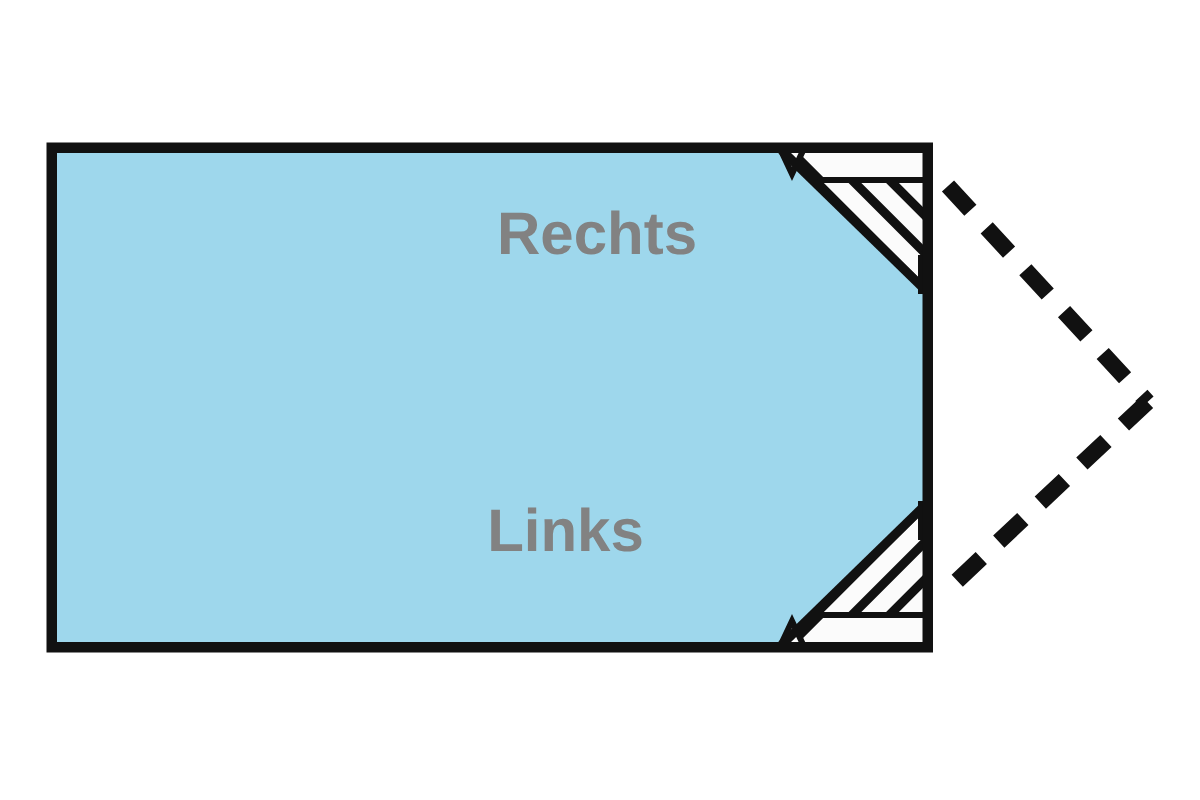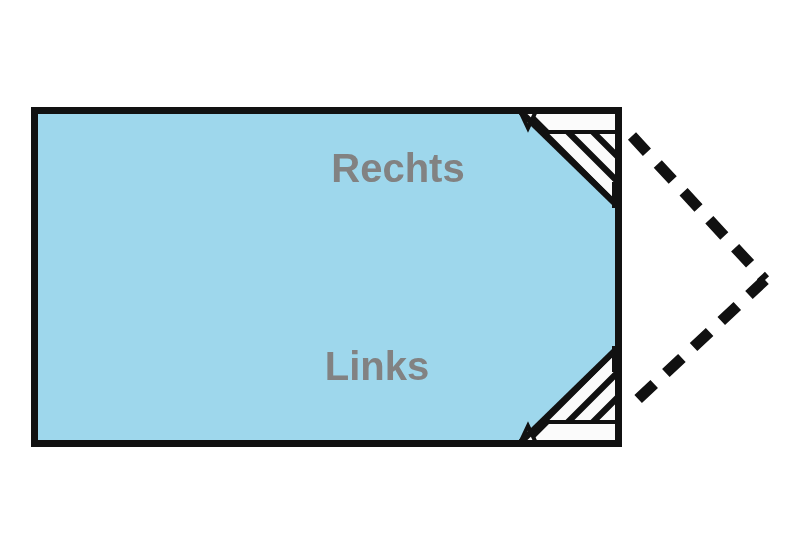--- a/index.html
+++ b/index.html
@@ -10,21 +10,21 @@
   body {
     width: 800px;
     height: 533px;
     position: relative;
     overflow: hidden;
     font-family: "Liberation Sans", sans-serif;
   }
   #diagram-root {
     position: absolute;
     left: 0;
-    top: 12px;
+    top: 0;
     width: 800px;
     height: 397px;
   }
   #diagram-svg {
     display: block;
     width: 800px;
     height: 533px;
   }
   .label-text {
     font-family: "Liberation Sans", sans-serif;

